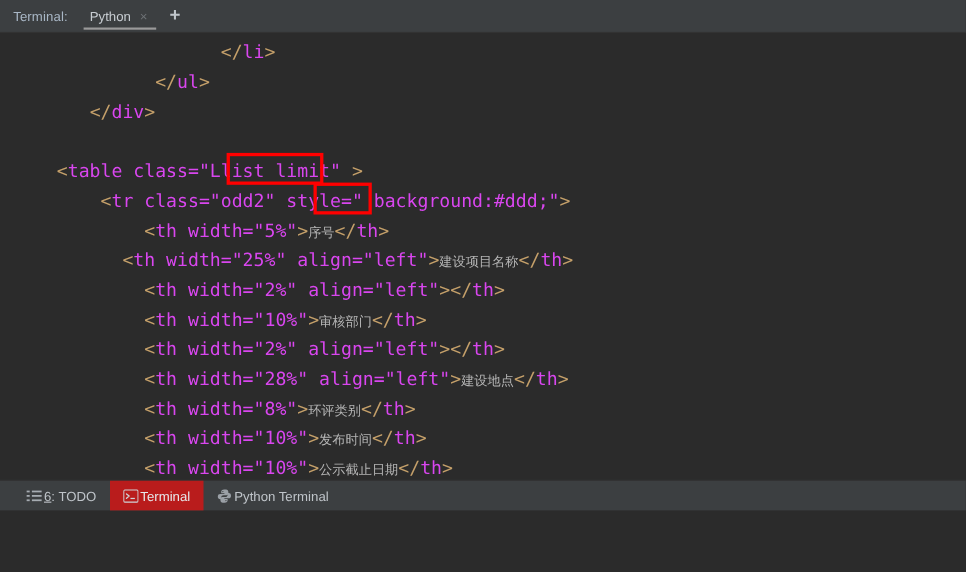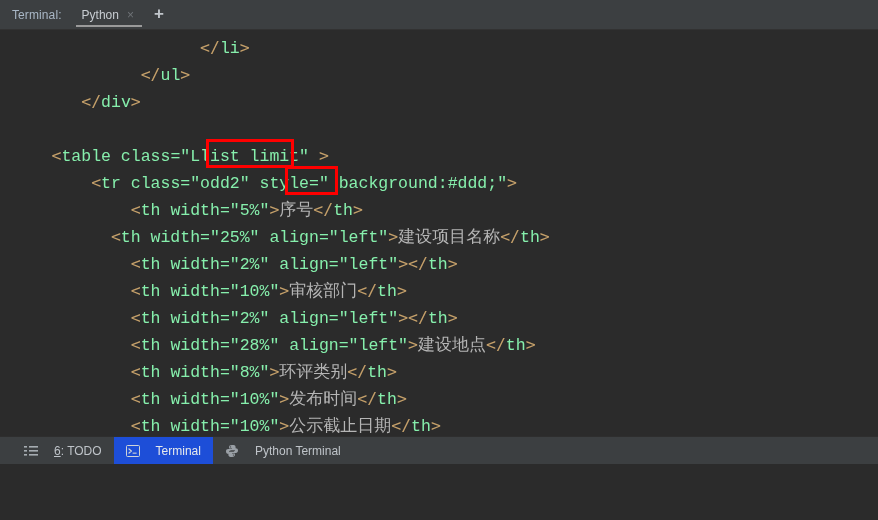--- a/index.html
+++ b/index.html
@@ -100,25 +100,25 @@
     line-height: 27px;
     color: #b3b3b3;
     white-space: pre;
     padding-left: 2px;
   }
   .line {
     height: 27px;
     white-space: pre;
   }
   .ang { color: #c5a06a; }
-  .txt { color: #86efac; font-family: Liberation Mono, monospace; }
+  .txt { color: #d946ef; }
   .cjk {
     font-family: "DejaVu Sans", sans-serif;
     color: #b5b5b5;
-    font-size: 17px;
+    font-size: 12px;
   }
 
   
   .hl-box {
     position: absolute;
     border: 3px solid #ff0000;
     box-sizing: border-box;
     pointer-events: none;
   }
 
@@ -129,29 +129,29 @@
     background: #3c3f41;
     display: flex;
     align-items: stretch;
     border-top: 1px solid #2e2e2e;
     padding-left: 12px;
     box-sizing: border-box;
   }
   .status-item {
     display: flex;
     align-items: center;
-    gap: 16px;
+    gap: 2px;
     padding: 0 12px;
     font-size: 12px;
     color: #bfc4c9;
     cursor: default;
     white-space: nowrap;
   }
   .status-item.active {
-    background: #1d4ed8;
+    background: #b91c1c;
     color: #e6e9ec;
   }
   .status-item .ico {
     display: inline-flex;
     align-items: center;
     justify-content: center;
     width: 14px;
     height: 14px;
   }
   .u { text-decoration: underline; }

